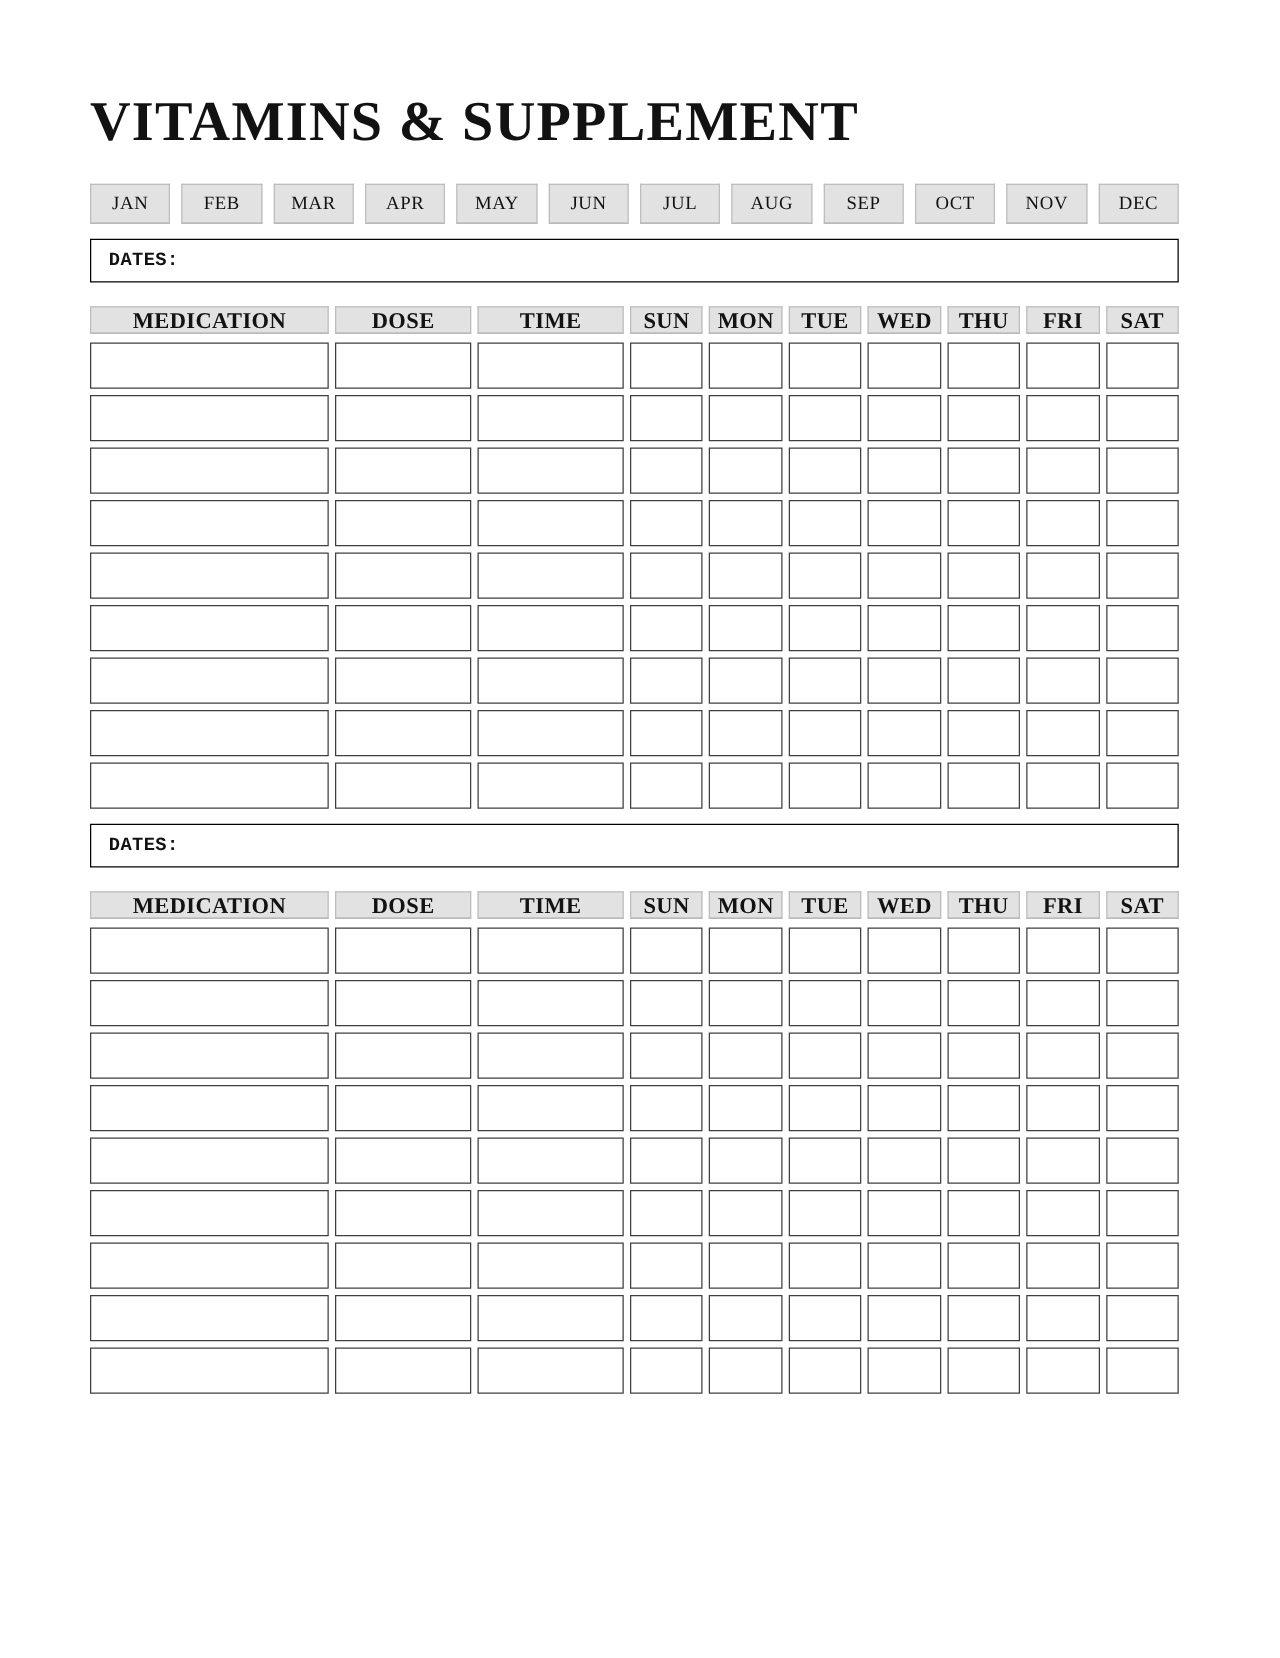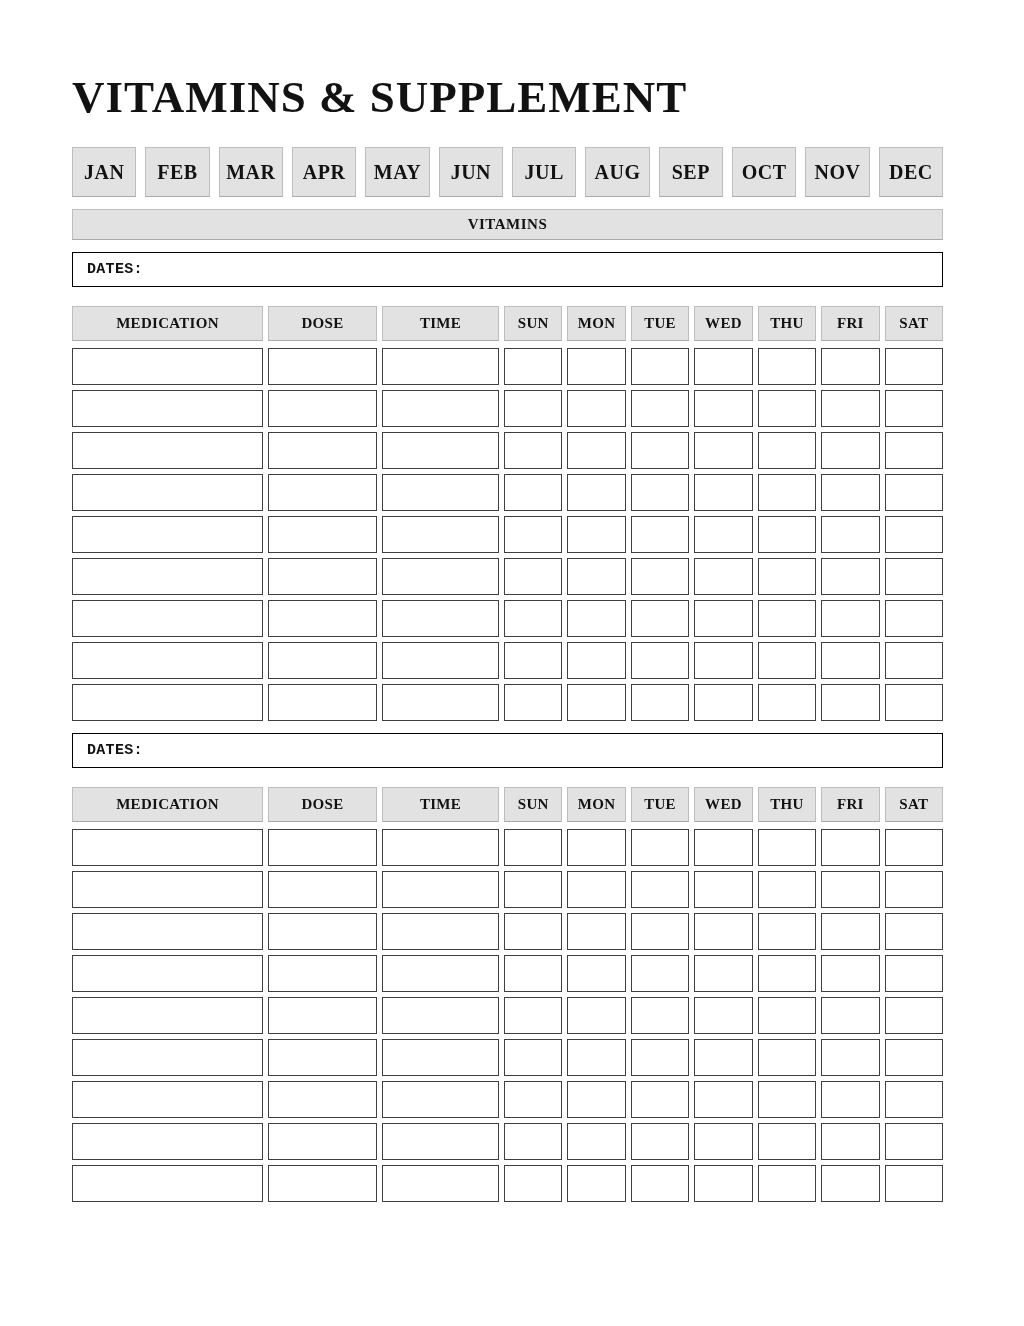--- a/index.html
+++ b/index.html
@@ -25,29 +25,29 @@
     line-height: 1.05;
     white-space: nowrap;
   }
   .months {
     margin-top: 26px;
     display: grid;
     grid-template-columns: repeat(12, 1fr);
     column-gap: 9px;
   }
   .month-tab {
-    height: 50px;
+    height: 32px;
     background: #e2e2e2;
     border: 1px solid #bdbdbd;
     border-bottom-color: #a9a9a9;
     display: flex;
     align-items: center;
     justify-content: center;
-    font-size: 20px;
-    font-weight: bold;
+    font-size: 15px;
+    font-weight: normal;
     letter-spacing: 0.5px;
     cursor: pointer;
   }
   .section-bar {
     margin-top: 12px;
     height: 31px;
     background: #e2e2e2;
     border: 1px solid #bdbdbd;
     border-bottom-color: #a9a9a9;
     display: flex;
@@ -73,29 +73,29 @@
     letter-spacing: 0.3px;
   }
   .med-grid {
     margin-top: 19px;
     display: grid;
     grid-template-columns: 191px 109px 117px repeat(7, 1fr);
     column-gap: 5px;
     row-gap: 5px;
   }
   .med-grid .hcell {
-    height: 35px;
+    height: 22px;
     margin-bottom: 2px;
     background: #e2e2e2;
     border: 1px solid #bdbdbd;
     border-bottom-color: #a9a9a9;
     display: flex;
     align-items: center;
     justify-content: center;
-    font-size: 15px;
+    font-size: 18px;
     font-weight: bold;
     letter-spacing: 0.3px;
   }
   .med-grid .cell {
     height: 37px;
     background: #ffffff;
     border: 1.5px solid #3f3f3f;
     cursor: text;
   }
   .gap-30 { margin-top: 30px; }
@@ -115,23 +115,20 @@
       <div class="month-tab">MAY</div>
       <div class="month-tab">JUN</div>
       <div class="month-tab">JUL</div>
       <div class="month-tab">AUG</div>
       <div class="month-tab">SEP</div>
       <div class="month-tab">OCT</div>
       <div class="month-tab">NOV</div>
       <div class="month-tab">DEC</div>
     </div>
 
-  <div class="section-bar">
-    <span>VITAMINS</span>
-  </div>
   <div class="dates-box">
     <span class="dates-label">DATES:</span>
   </div>
   <div class="med-grid">
       <div class="hcell">MEDICATION</div>
       <div class="hcell">DOSE</div>
       <div class="hcell">TIME</div>
       <div class="hcell">SUN</div>
       <div class="hcell">MON</div>
       <div class="hcell">TUE</div>

